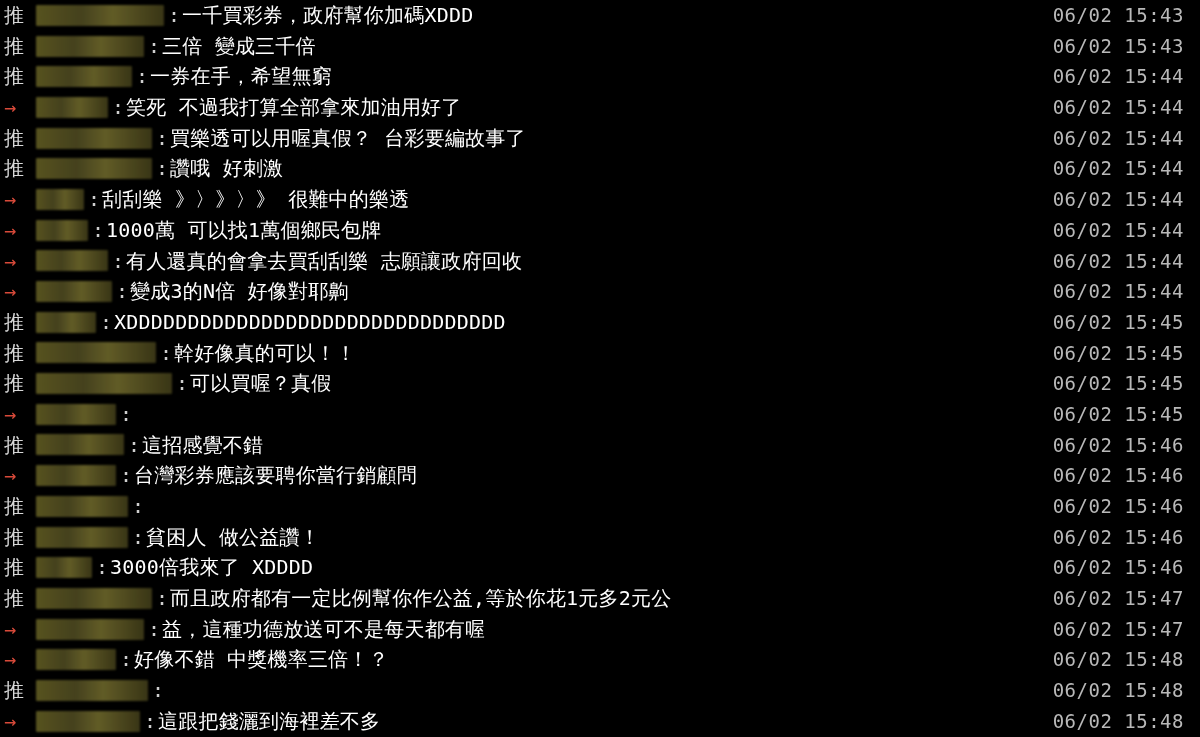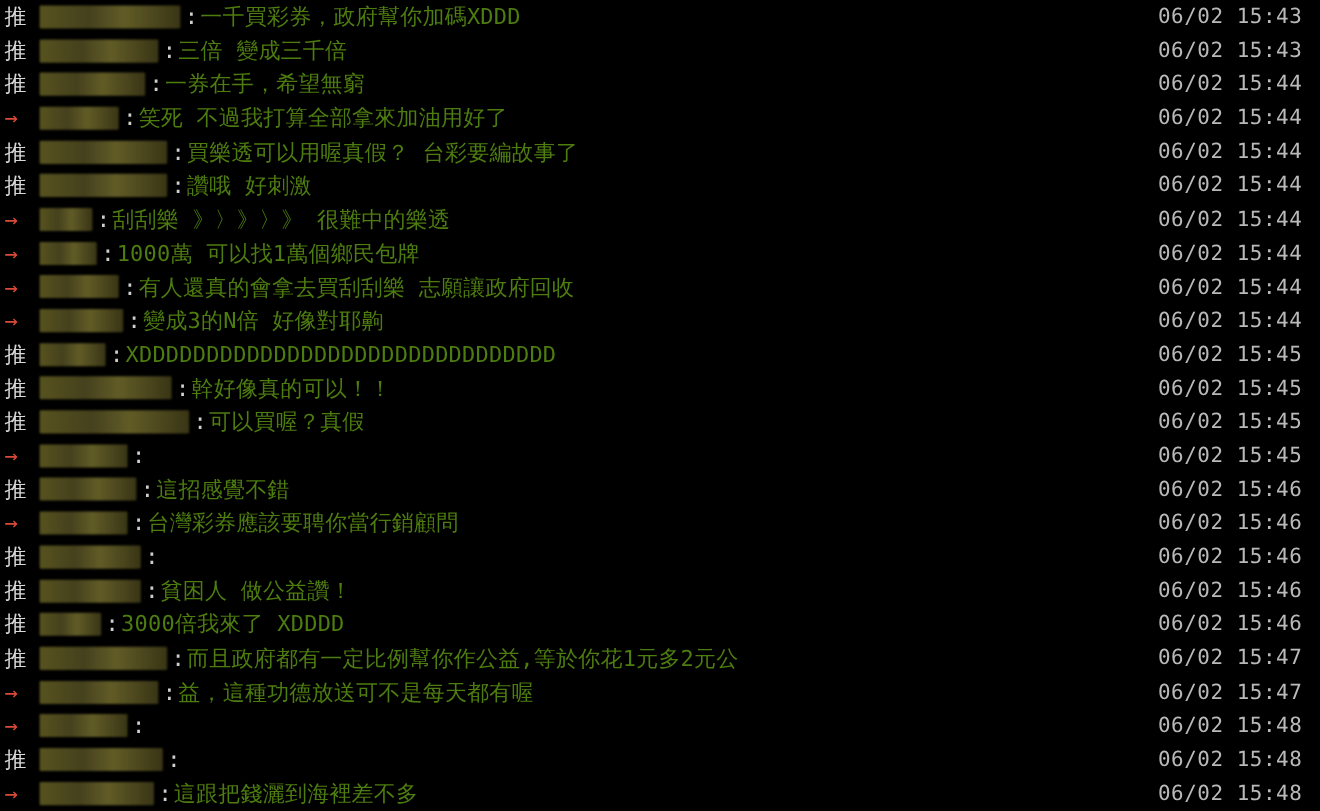--- a/index.html
+++ b/index.html
@@ -49,21 +49,21 @@
     vertical-align: middle;
   }
   .colon {
     flex: 0 0 auto;
     color: #cfcfcf;
     padding: 0 2px;
     font-size: 20px;
   }
   .content {
     flex: 1 1 auto;
-    color: #4d7c0f;
+    color: #ffffff;
     overflow: hidden;
     text-overflow: clip;
     font-family: "DejaVu Sans Mono", "Liberation Mono", monospace;
     font-size: 20px;
     letter-spacing: 0.2px;
   }
   .time {
     position: absolute;
     right: 16px;
     top: 0;
@@ -219,20 +219,21 @@
       <span class="tag arrow">→</span>
       <span class="author" style="width: 108px;"></span>
       <span class="colon">:</span>
       <span class="content">益，這種功德放送可不是每天都有喔</span>
       <span class="time">06/02 15:47</span>
     </div>
     <div class="row">
       <span class="tag arrow">→</span>
       <span class="author" style="width: 80px;"></span>
       <span class="colon">:</span>
+      <span class="content">好像不錯  中獎機率三倍！？</span>
       <span class="time">06/02 15:48</span>
     </div>
     <div class="row">
       <span class="tag push">推</span>
       <span class="author" style="width: 112px;"></span>
       <span class="colon">:</span>
       <span class="time">06/02 15:48</span>
     </div>
     <div class="row">
       <span class="tag arrow">→</span>

